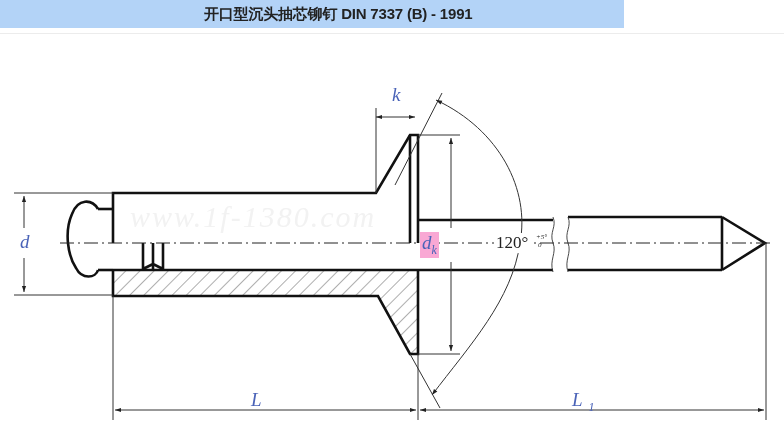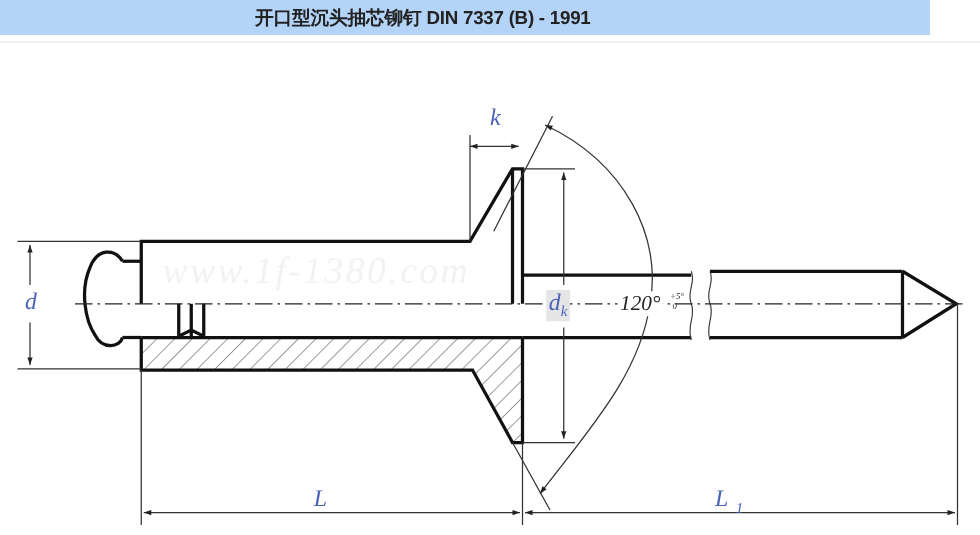--- a/index.html
+++ b/index.html
@@ -1,22 +1,22 @@
 <!DOCTYPE html>
 <html><head>
 <meta charset="utf-8">
 <style>
   html, body { margin:0; padding:0; background:#ffffff; }
   body { width:784px; height:428px; position:relative; overflow:hidden; font-family:"Liberation Sans", sans-serif; }
-  .title-bar { position:absolute; left:0; top:0; width:744px; height:28px; background:#b3d3f7; }
+  .title-bar { position:absolute; left:0; top:0; width:624px; height:28px; background:#b3d3f7; }
   .title-text { position:absolute; left:204px; top:5px; font-size:15px; font-weight:bold; color:#222; letter-spacing:-0.2px; font-family:"Liberation Sans", "DejaVu Sans", sans-serif; }
   .divider { position:absolute; left:0; top:33px; width:784px; height:1px; background:#ececec; }
   svg.drawing { position:absolute; left:0; top:0; }
   .dimlabel { position:absolute; font-family:"Liberation Serif", serif; font-style:italic; color:#4a63b8; font-size:19px; }
-  .anglabel { position:absolute; font-family:"Liberation Serif", serif; font-style:italic; color:#222; font-size:17px; background:#fff; padding:0 2px; }
+  .anglabel { position:absolute; font-family:"Liberation Serif", serif; color:#222; font-size:17px; background:#fff; padding:0 2px; }
   .tol { position:absolute; font-family:"Liberation Serif", serif; font-style:italic; color:#222; font-size:7px; line-height:7px; }
   .wm { position:absolute; left:130px; top:200px; font-family:"Liberation Serif", serif; font-style:italic; font-size:30px; color:#f2f2f2; letter-spacing:2px; }
 </style>
 </head>
 <body>
 
 <div class="title-bar">
   <span class="title-text">开口型沉头抽芯铆钉 DIN 7337 (B) - 1991</span>
 </div>
 <div class="divider"></div>
@@ -90,19 +90,19 @@
     <line x1="113" y1="296" x2="113" y2="420"></line>
     <line x1="418" y1="354" x2="418" y2="420"></line>
     <line x1="766" y1="243" x2="766" y2="420"></line>
     <line x1="115" y1="410" x2="416" y2="410" marker-start="url(#arr)" marker-end="url(#arr)"></line>
     <line x1="420" y1="410" x2="764" y2="410" marker-start="url(#arr)" marker-end="url(#arr)"></line>
   </g>
 </svg>
 
 <span class="dimlabel" style="left:20px; top:231px;">d</span>
 <span class="dimlabel" style="left:392px; top:84px;">k</span>
-<span class="dimlabel" style="left:437px; top:232px; background:#e5e5e5; padding:0 2px;"><span>d</span><sub style="font-size:12px;">k</sub></span>
+<span class="dimlabel" style="left:420px; top:232px; background:#f9a8d4; padding:0 2px;"><span>d</span><sub style="font-size:12px;">k</sub></span>
 <span class="dimlabel" style="left:251px; top:389px;">L</span>
 <span class="dimlabel" style="left:572px; top:389px;"><span>L</span><sub style="font-size:12px; margin-left:6px;">1</sub></span>
 
 <span class="anglabel" style="left:494px; top:233px;">120°</span>
 <span class="tol" style="left:536px; top:234px;">+5°</span>
 <span class="tol" style="left:538px; top:242px;">0</span>
 
 </body></html>

